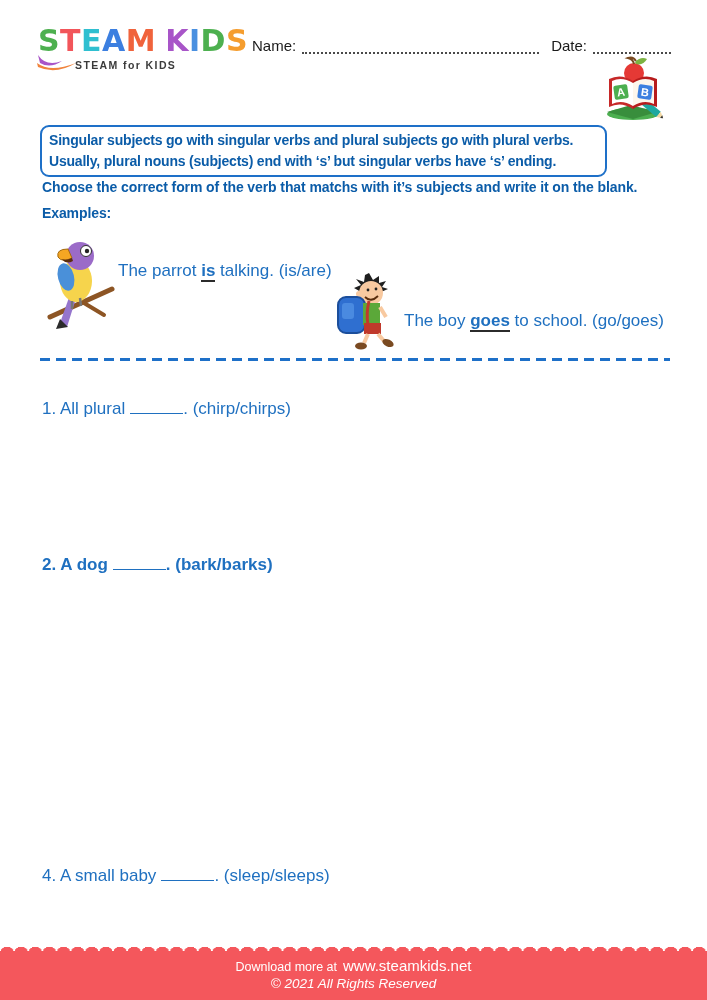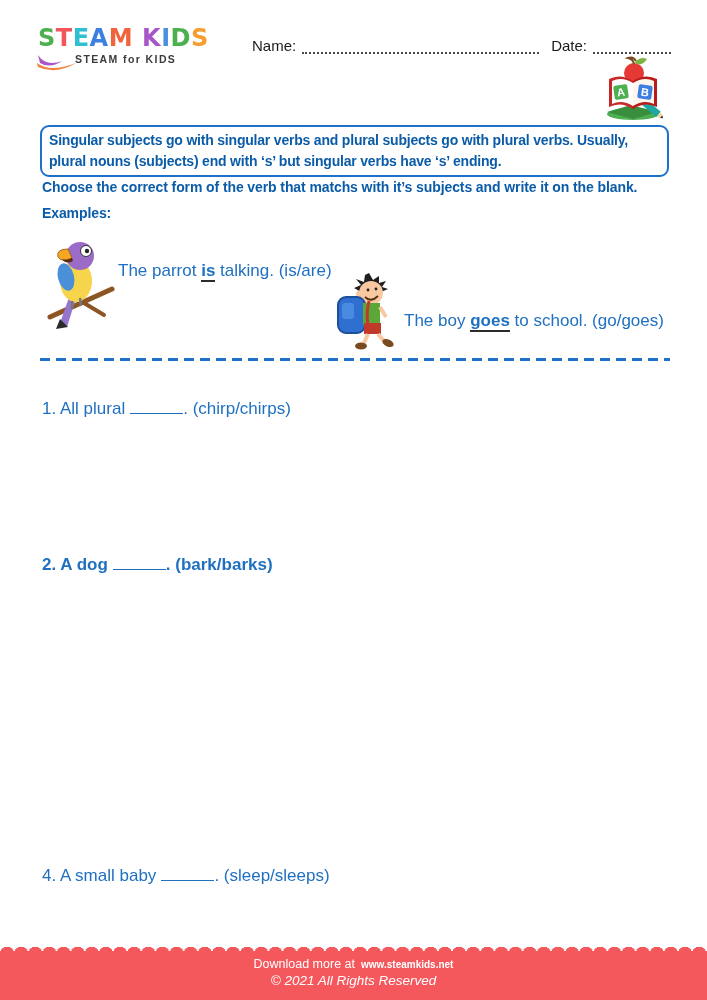--- a/index.html
+++ b/index.html
@@ -5,42 +5,42 @@
   * { margin:0; padding:0; box-sizing:border-box; }
   html,body { background:#9e9e9e; }
   body { font-family:"Liberation Sans", sans-serif; }
   .page {
     position:relative; width:707px; height:1000px;
     background:#ffffff; margin:0 auto; overflow:hidden;
   }
 
   
   .logo { position:absolute; left:38px; top:26px; width:200px; }
-  .logo-text { font-weight:bold; font-size:24px; letter-spacing:.5px; line-height:1;
+  .logo-text { font-weight:bold; font-size:30px; letter-spacing:.5px; line-height:1;
                font-family:"DejaVu Sans", sans-serif; white-space:nowrap; }
   .logo-text .sp { margin-left:9px; }
   .logo-swoosh { position:absolute; left:-2px; top:27px; }
   .logo-sub { margin-left:37px; margin-top:3px; font-size:10.5px; font-weight:bold;
               letter-spacing:1.4px; color:#3b3b3b; white-space:nowrap; }
 
   .namedate { position:absolute; left:252px; top:37px; width:419px;
               display:flex; align-items:flex-end; font-size:15px; color:#1a1a1a; }
   .nd-label { white-space:nowrap; padding-right:6px; }
   .nd-dots  { border-bottom:2px dotted #4a4a4a; height:15px; }
   .nd-dots.name { flex:1; margin-right:12px; }
   .nd-dots.date { width:78px; }
 
   
   .titlerow { position:absolute; left:36px; top:79px; display:flex; align-items:center; gap:9px; }
   .title-h1 { font-size:23px; font-weight:bold; color:#ee1c24; letter-spacing:1.5px; white-space:nowrap; }
 
   .bookicon { position:absolute; left:601px; top:55px; }
 
   
-  .infobox { position:absolute; left:40px; top:125px; width:629px;
+  .infobox { position:absolute; left:40px; top:125px; width:567px;
              border:2px solid #1e70c8; border-radius:9px; padding:3px 7px;
              font-size:14px; font-weight:bold; color:#0b5ca8; line-height:1.5;
              letter-spacing:-.2px; }
 
   .instructions { position:absolute; left:42px; top:177px; width:640px;
                   font-size:14px; font-weight:bold; color:#0b5ca8; line-height:1.45;
                   letter-spacing:-.1px; }
   .examples-label { margin-top:6px; }
 
   
@@ -60,21 +60,21 @@
   .blank { display:inline-block; width:53px; height:13px; margin-left:5px;
            border-bottom:1.6px solid #1f70c0; }
 
   
   .scallops { position:absolute; left:0; top:942px; width:707px; height:12px;
               background-image:radial-gradient(7.4px circle at 50% 100%, #f4575c 97%, rgba(244,87,92,0) 100%);
               background-size:14.14px 12px; background-repeat:repeat-x; }
   .footerbar { position:absolute; left:0; top:953px; width:707px; height:47px;
                background:#f4575c; color:#ffffff; text-align:center; padding-top:4px; }
   .f-line1 { font-size:12.5px; }
-  .f-site  { font-size:10px; font-weight:bold; margin-left:6px; }
+  .f-site  { font-size:15px; font-weight:normal; margin-left:6px; }
   .f-line2 { font-size:13.5px; font-style:italic; margin-top:2px; }
 </style>
 </head>
 <body>
 
 <div class="page">
 
   <div class="logo">
     <div class="logo-text"><span style="color: rgb(77, 176, 79);">S</span><span style="color: rgb(242, 85, 90);">T</span><span style="color: rgb(47, 191, 208);">E</span><span style="color: rgb(60, 127, 224);">A</span><span style="color: rgb(240, 99, 60);">M</span><span class="sp" style="color: rgb(168, 85, 200);">K</span><span style="color: rgb(74, 144, 224);">I</span><span style="color: rgb(77, 176, 79);">D</span><span style="color: rgb(245, 157, 46);">S</span></div>
     <svg class="logo-swoosh" width="42" height="18" viewBox="0 0 42 18">

